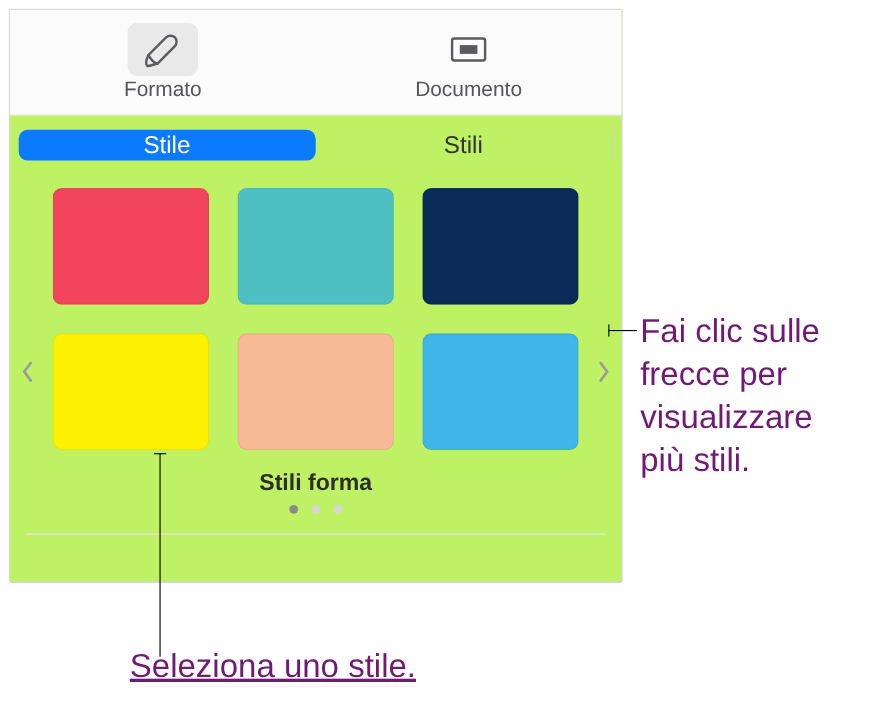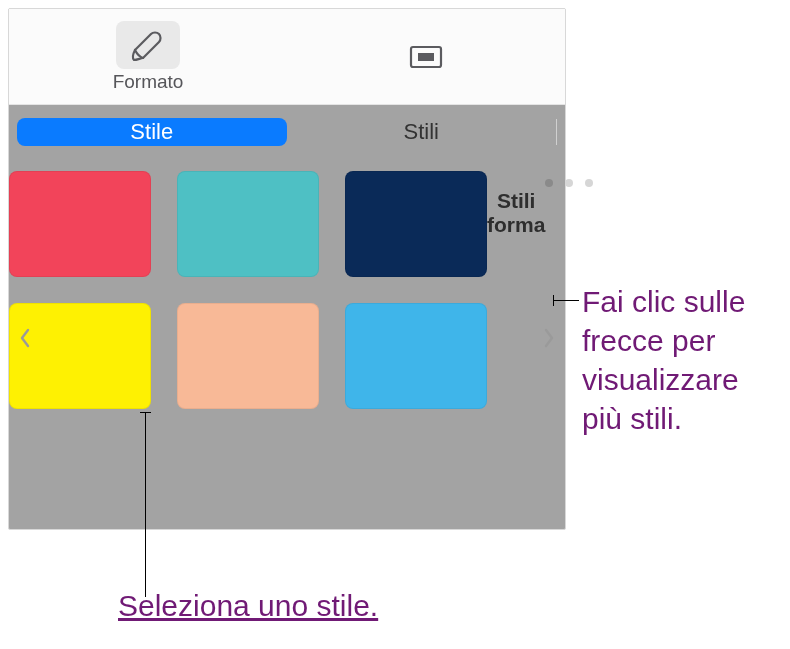--- a/index.html
+++ b/index.html
@@ -10,21 +10,21 @@
       height: 649px;
       position: relative;
     }
     .panel {
       position: absolute;
       left: 8px;
       top: 8px;
       width: 558px;
       height: 522px;
       border: 1px solid #d8d8d8;
-      background: #a3a3a3;
+      background: #bef264;
       border-radius: 2px;
       display: flex;
       flex-direction: column;
     }
     .toolbar {
       display: flex;
       height: 96px;
       border-bottom: 1px solid #e4e4e4;
       background: #fbfbfb;
     }
@@ -78,21 +78,21 @@
     }
     .tab-sep {
       width: 1px;
       height: 26px;
       background: #d0d0d0;
     }
     .style-area {
       position: relative;
       flex: 1;
       display: flex;
-      flex-direction: row;
+      flex-direction: column;
       padding-top: 18px;
     }
     .arrow {
       position: absolute;
       top: 170px;
       width: 20px;
       height: 30px;
       display: flex;
       align-items: center;
       justify-content: center;
@@ -183,20 +183,21 @@
       </div>
       <span class="toolbar-label">Formato</span>
     </div>
     <div class="toolbar-item">
       <div class="toolbar-icon-wrap">
         <svg width="40" height="30" viewBox="0 0 40 30">
           <rect x="5" y="5" width="30" height="20" rx="2" fill="none" stroke="#5b5b5f" stroke-width="2.2"></rect>
           <rect x="12" y="11" width="16" height="8" fill="#5b5b5f"></rect>
         </svg>
       </div>
+      <span class="toolbar-label">Documento</span>
     </div>
   </div>
 
   <div class="tabs">
     <div class="tab active">
       <span>Stile</span>
     </div>
     <div class="tab">
       <span>Stili</span>
     </div>

